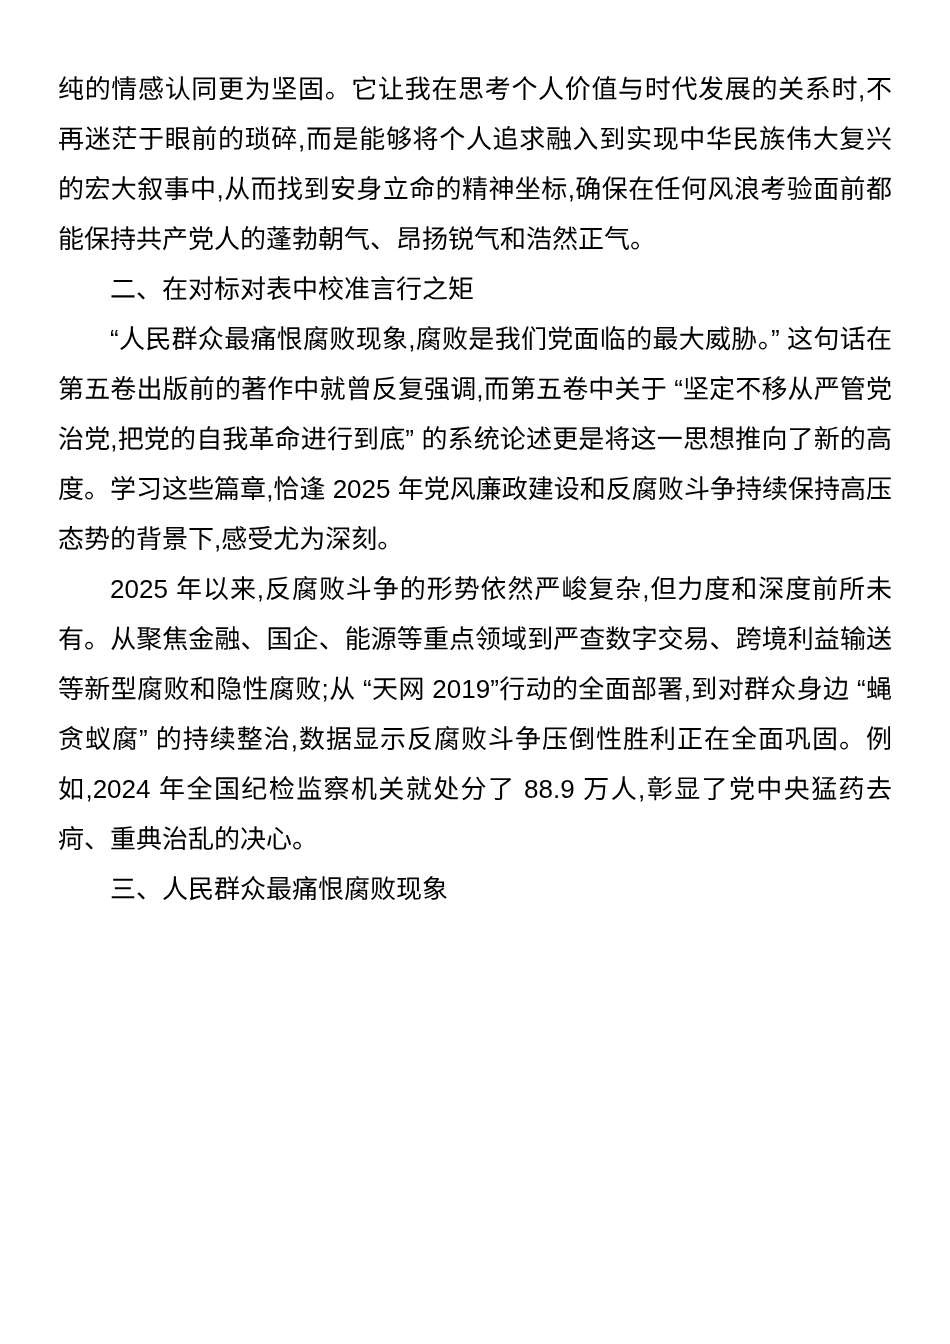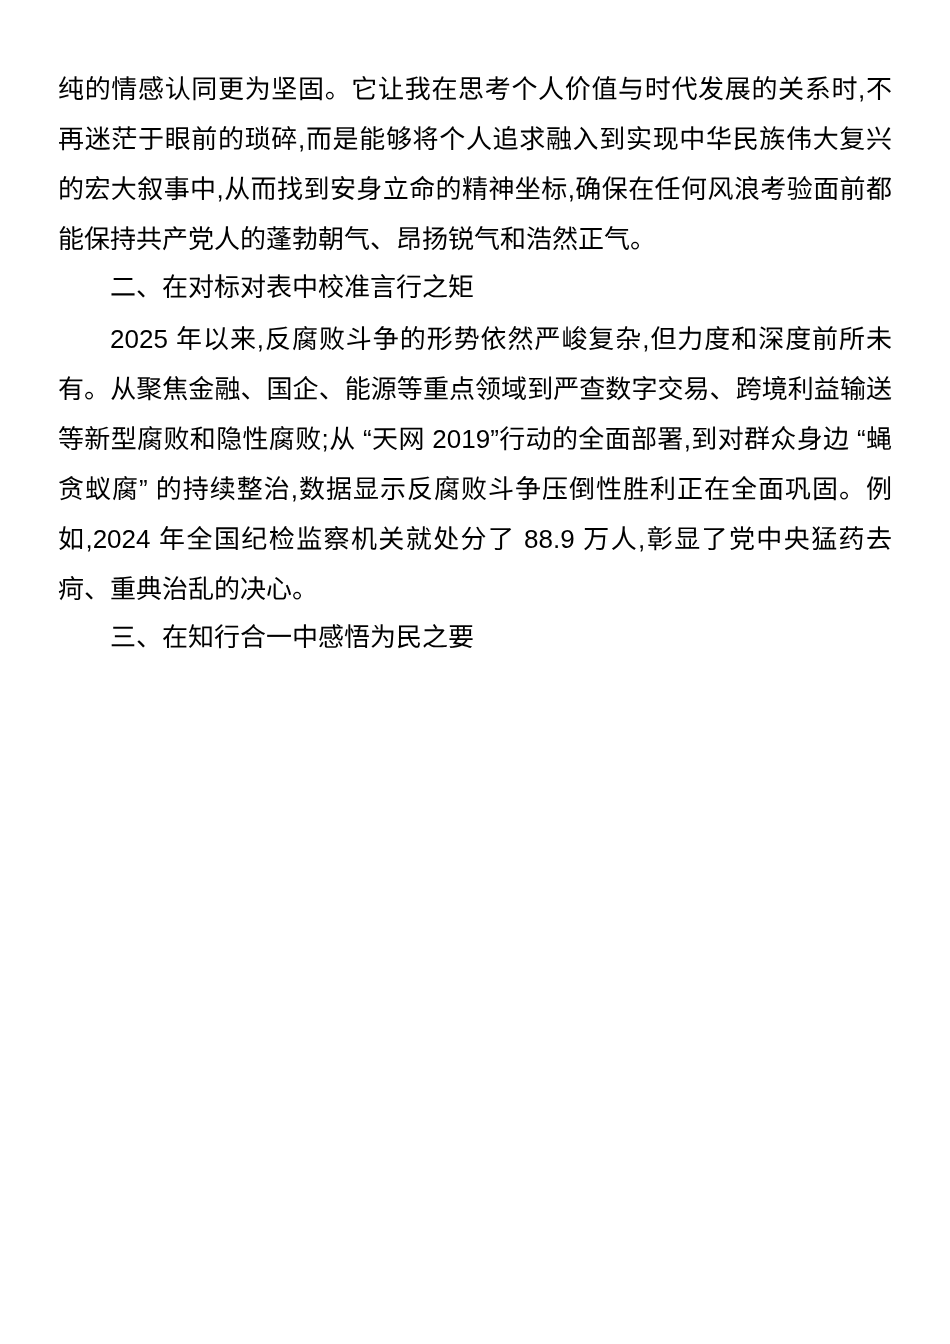--- a/index.html
+++ b/index.html
@@ -35,26 +35,26 @@
   }
   .para.no-indent {
     text-indent: 0;
   }
   .heading {
     font-size: 26px;
     font-weight: normal; 
     margin: 0;
     padding: 0;
     text-indent: 2em;
-    font-family: Liberation Mono, monospace;
   }
 </style>
 </head>
 <body>
 
 <div class="page">
   <div class="doc-body">
     <p class="para no-indent">纯的情感认同更为坚固。它让我在思考个人价值与时代发展的关系时,不再迷茫于眼前的琐碎,而是能够将个人追求融入到实现中华民族伟大复兴的宏大叙事中,从而找到安身立命的精神坐标,确保在任何风浪考验面前都能保持共产党人的蓬勃朝气、昂扬锐气和浩然正气。</p>
     <p class="para heading">二、在对标对表中校准言行之矩</p>
+    <p class="para">“人民群众最痛恨腐败现象,腐败是我们党面临的最大威胁。” 这句话在第五卷出版前的著作中就曾反复强调,而第五卷中关于 “坚定不移从严管党治党,把党的自我革命进行到底” 的系统论述更是将这一思想推向了新的高度。学习这些篇章,恰逢 2025 年党风廉政建设和反腐败斗争持续保持高压态势的背景下,感受尤为深刻。</p>
     <p class="para">2025 年以来,反腐败斗争的形势依然严峻复杂,但力度和深度前所未有。从聚焦金融、国企、能源等重点领域到严查数字交易、跨境利益输送等新型腐败和隐性腐败;从 “天网 2019”行动的全面部署,到对群众身边 “蝇贪蚁腐” 的持续整治,数据显示反腐败斗争压倒性胜利正在全面巩固。例如,2024 年全国纪检监察机关就处分了 88.9 万人,彰显了党中央猛药去疴、重典治乱的决心。</p>
-    <p class="para heading">三、在知行合一中感悟为民之要</p>
+    <p class="para heading">三、人民群众最痛恨腐败现象</p>
   </div>
 </div>
 
 </body></html>

